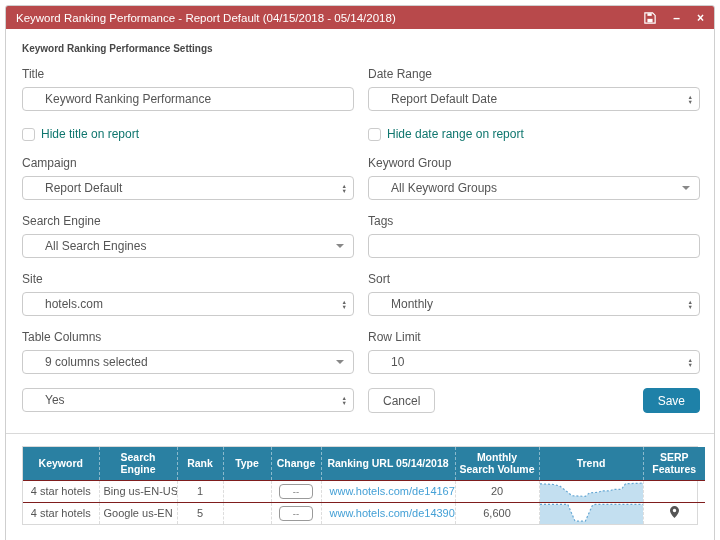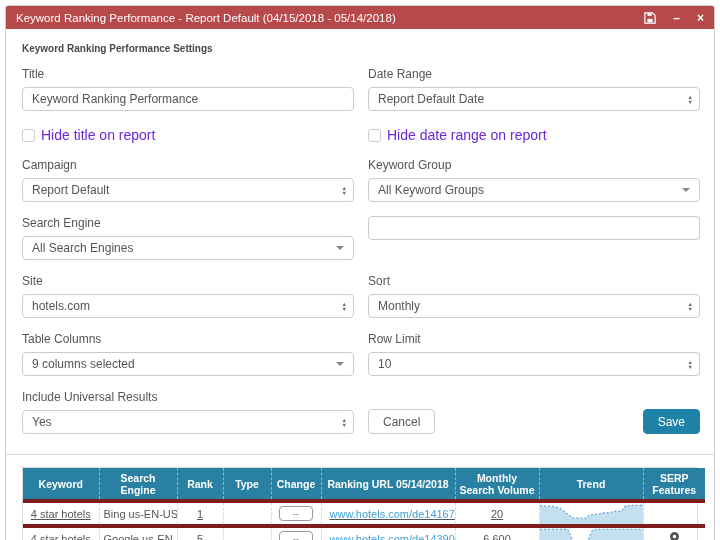--- a/index.html
+++ b/index.html
@@ -15,49 +15,49 @@
   .titlebar-icons { display:flex; align-items:center; gap:17px; }
   .tb-icon { color:#fff; font-size:12px; font-weight:bold; cursor:pointer;
     line-height:1; display:flex; align-items:center; }
   
   .content { padding:14px 14px 0 16px; }
   .settings-heading { font-size:10px; font-weight:bold; color:#484848; margin-bottom:13px; }
   .form-row { display:grid; grid-template-columns:1fr 1fr; column-gap:14px; }
   .field { margin-bottom:14px; }
   .field-label { font-size:12px; color:#555; margin-bottom:6px; }
   .control { position:relative; height:24px; border:1px solid #cbcbcb; border-radius:4px;
-    background:#fff; display:flex; align-items:center; padding:0 9px; font-size:12px; color:#555; }
+    background:#fff; display:flex; align-items:center; padding:0 22px; font-size:12px; color:#555; }
   input.control { width:100%; outline:none; }
   .control .val { flex:1; white-space:nowrap; overflow:hidden; }
   .stepper { position:absolute; right:6px; top:50%; transform:translateY(-50%);
     display:flex; flex-direction:column; align-items:center; color:#666;
     font-size:5.5px; line-height:4.5px; }
   .caret { position:absolute; right:9px; top:50%; transform:translateY(-50%);
     width:0; height:0; border-left:4px solid transparent; border-right:4px solid transparent;
     border-top:4px solid #888; }
   .check-row { display:flex; align-items:center; gap:6px; margin:2px 0 15px 0; }
   .checkbox { width:13px; height:13px; border:1px solid #ccc; border-radius:3px; background:#fff; flex:none; }
-  .check-label { font-size:14px; color:#6d28d9; }
+  .check-label { font-size:12px; color:#0f766e; }
   .buttons { display:flex; justify-content:space-between; align-items:flex-end; 
     margin-bottom:14px; }
   .btn { height:25px; padding:0 14px; border-radius:4px; font-size:12px;
     font-family:"Liberation Sans", sans-serif; cursor:pointer; }
   .btn-cancel { background:#fff; border:1px solid #ccc; color:#555; }
   .btn-save { background:#1e81a8; border:1px solid #1e81a8; color:#fff; }
   .form-divider { border-top:1px solid #d9d9d9; margin:6px -14px 0 -16px; }
   
   .table-panel { margin:12px 2px 0 0; border:1px solid #d9d9d9; }
   table { width:100%; border-collapse:collapse; table-layout:fixed; }
   th { background:#2a80a2; color:#fff; font-size:10.5px; font-weight:bold;
     height:33px; text-align:center; vertical-align:middle; padding:2px 3px;
     border-right:1px dashed rgba(255,255,255,0.45); }
   th:last-child { border-right:none; }
   td { height:21px; font-size:11px; color:#555; text-align:center; vertical-align:middle;
-    border-top:4px solid #7f1d1d; border-right:1px dashed #ddd; padding:0 4px;
-    white-space:nowrap; overflow:hidden;text-decoration:underline; }
+    border-top:1px solid #7f1d1d; border-right:1px dashed #ddd; padding:0 4px;
+    white-space:nowrap; overflow:hidden; }
   td:last-child { border-right:none; }
   td.c-url { text-align:left; padding-left:8px; }
   td.c-url a { color:#44a0d6; text-decoration:none; font-size:11px; }
   td.c-trend { padding:0; }
   td.c-trend svg { display:block; width:100%; height:21px; }
   .engine-wrap { display:inline-flex; align-items:center; gap:5px; }
   .chg { display:inline-flex; align-items:center; justify-content:center; gap:3px;
     min-width:34px; height:15px; border-radius:4px; font-size:9.5px; padding:0 4px; }
   .chg.none { border:1px solid #9a9a9a; color:#777; }
   .serp-icons { display:inline-flex; align-items:center; gap:8px; }
@@ -134,20 +134,21 @@
 
     <div class="form-row">
       <div class="field">
         <div class="field-label">Search Engine</div>
         <div class="control">
           <span class="val">All Search Engines</span>
           <span class="caret"></span>
         </div>
       </div>
       <div class="field">
+        <div class="field-label">Tags</div>
         <input class="control" type="text" value="" style="">
       </div>
     </div>
 
     <div class="form-row">
       <div class="field">
         <div class="field-label">Site</div>
         <div class="control">
           <span class="val">hotels.com</span>
           <span class="stepper">
@@ -183,21 +184,20 @@
           <span class="stepper">
               <span>▲</span>
               <span>▼</span>
             </span>
         </div>
       </div>
     </div>
 
     <div class="form-row">
       <div class="field">
-        <div class="field-label">Include Universal Results</div>
         <div class="control">
           <span class="val">Yes</span>
           <span class="stepper">
               <span>▲</span>
               <span>▼</span>
             </span>
         </div>
       </div>
       <div class="buttons">
         <button class="btn btn-cancel">Cancel</button>

